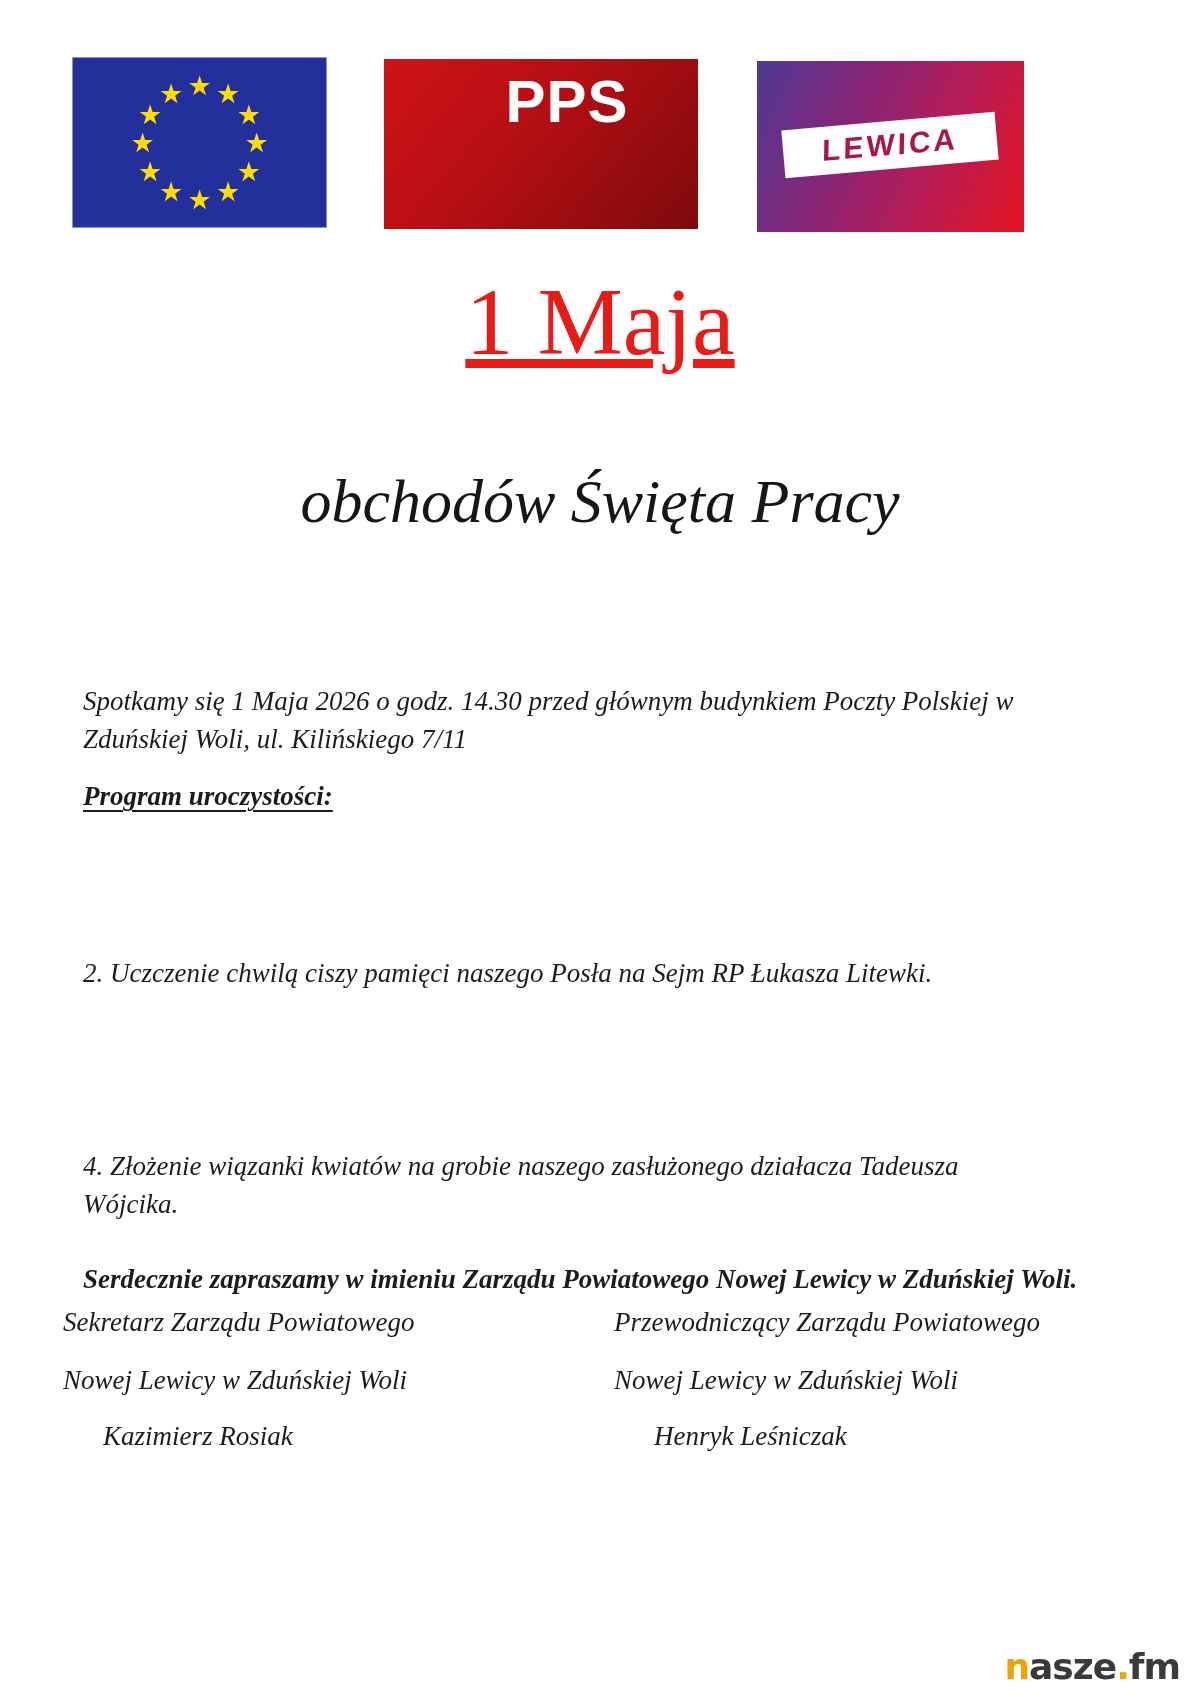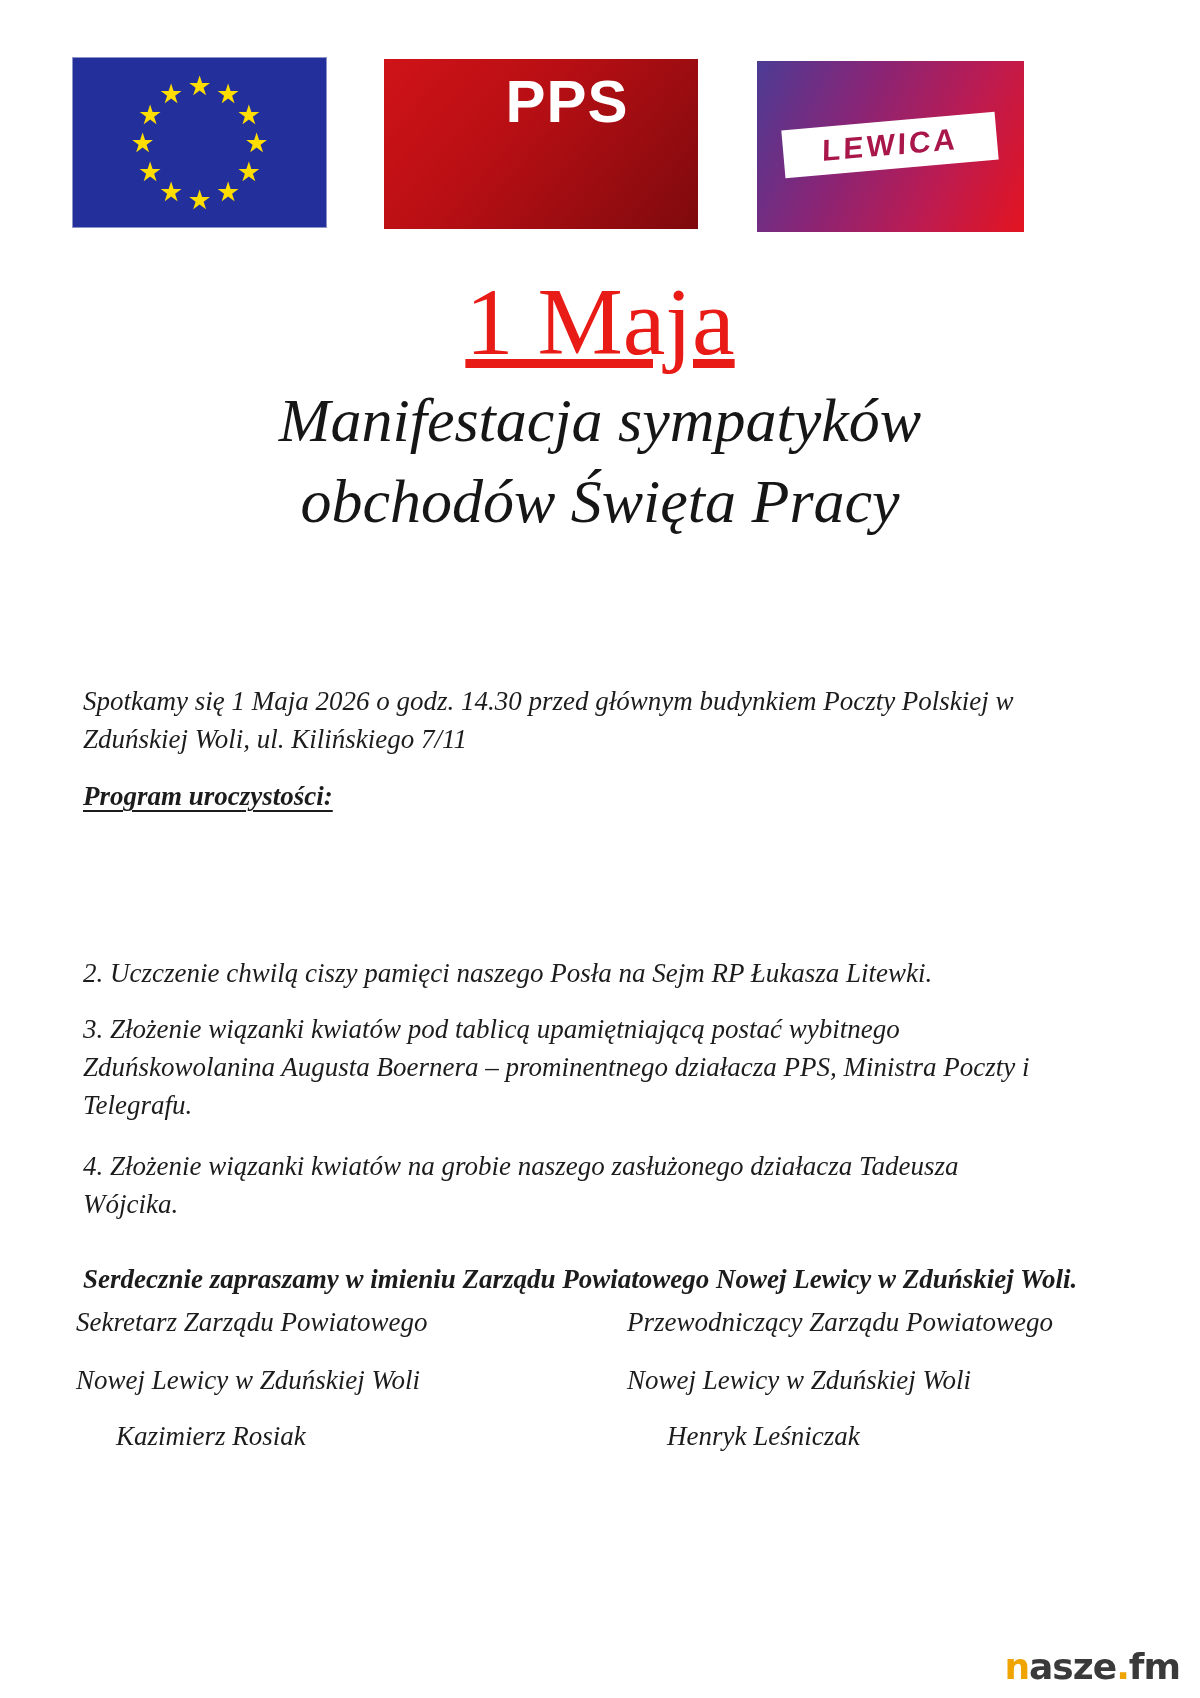--- a/index.html
+++ b/index.html
@@ -68,21 +68,21 @@
   .p-intro   { top:666px; }
   .p-heading { top:761px; font-weight:bold; }
   .p-heading .u { text-decoration:underline; text-decoration-thickness:2px; text-underline-offset:5px; }
   .p-item-0  { top:821px; }
   .p-item-1  { top:881px; }
   .p-item-2  { top:938px; }
   .p-item-3  { top:994px; }
   .p-item-4  { top:1131px; }
   .p-invite  { top:1244px; width:1110px; font-weight:bold; }
 
-  .sig-row { position:absolute; left:76px; width:1110px; display:grid; grid-template-columns:551px 1fr; }
+  .sig-row { position:absolute; left:63px; width:1110px; display:grid; grid-template-columns:551px 1fr; }
   .sig-row-1 { top:1303px; }
   .sig-row-2 { top:1361px; }
   .sig-row-3 { top:1417px;margin-left:40px; }
   .sig { font-style:italic; font-size:27px; line-height:38px; }
 
   
   .watermark {
     position:absolute; right:20px; bottom:13px;
     font-family:"DejaVu Sans","Liberation Sans",sans-serif;
     font-weight:bold; font-size:36px; letter-spacing:-1px; line-height:1;
@@ -117,32 +117,31 @@
 
   <div class="logo logo-lewica">
     <div class="lewica-box">
       <span class="lewica-text">LEWICA</span>
     </div>
   </div>
 
   <h1 class="title">1 Maja</h1>
 
   <h2 class="subtitle">
-    <span>Manifestacja sympatyków</span><br>
+    <br>
     <span>obchodów Święta Pracy</span>
   </h2>
 
   <p class="para p-intro">Spotkamy się 1 Maja 2026 o godz. 14.30 przed głównym budynkiem Poczty Polskiej w Zduńskiej Woli, ul. Kilińskiego 7/11</p>
 
   <p class="para p-heading">
     <span class="u">Program uroczystości:</span>
   </p>
 
   <p class="para p-item-2">2. Uczczenie chwilą ciszy pamięci naszego Posła na Sejm RP Łukasza Litewki.</p>
-  <p class="para p-item-3">3. Złożenie wiązanki kwiatów pod tablicą upamiętniającą postać wybitnego Zduńskowolanina Augusta Boernera – prominentnego działacza PPS, Ministra Poczty i Telegrafu.</p>
   <p class="para p-item-4">4. Złożenie wiązanki kwiatów na grobie naszego zasłużonego działacza Tadeusza Wójcika.</p>
 
   <p class="para p-invite">Serdecznie zapraszamy w imieniu Zarządu Powiatowego Nowej Lewicy w Zduńskiej Woli.</p>
 
   <div class="sig-row sig-row-1">
     <span class="sig">Sekretarz Zarządu Powiatowego</span>
     <span class="sig">Przewodniczący Zarządu Powiatowego</span>
   </div>
   <div class="sig-row sig-row-2">
     <span class="sig">Nowej Lewicy w Zduńskiej Woli</span>

